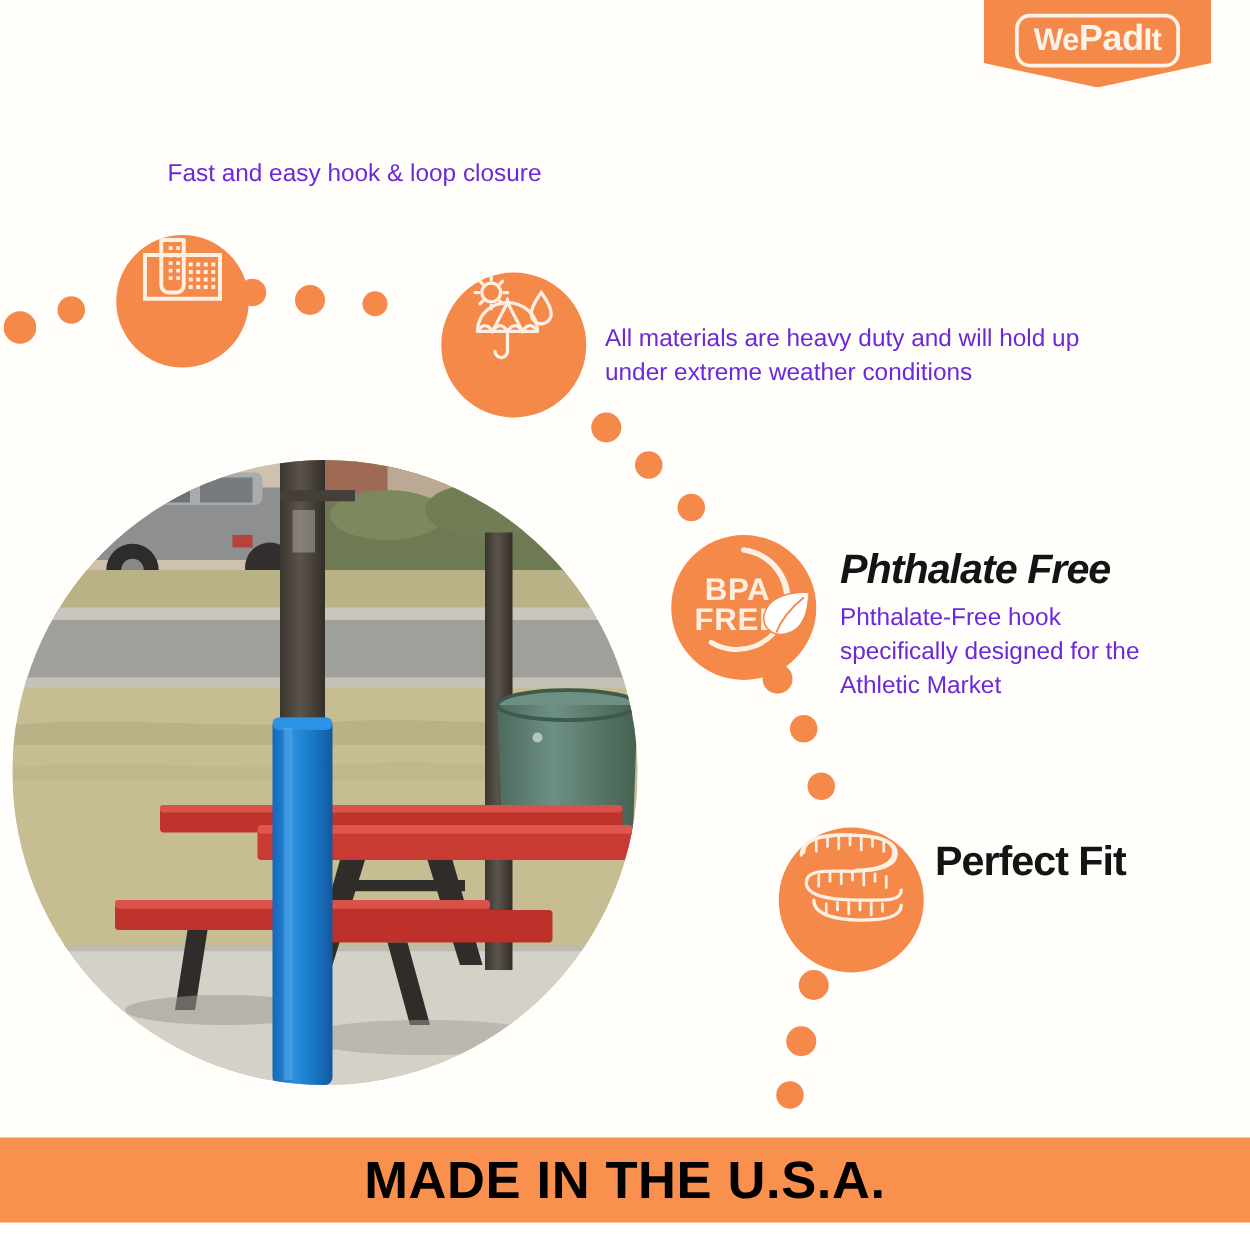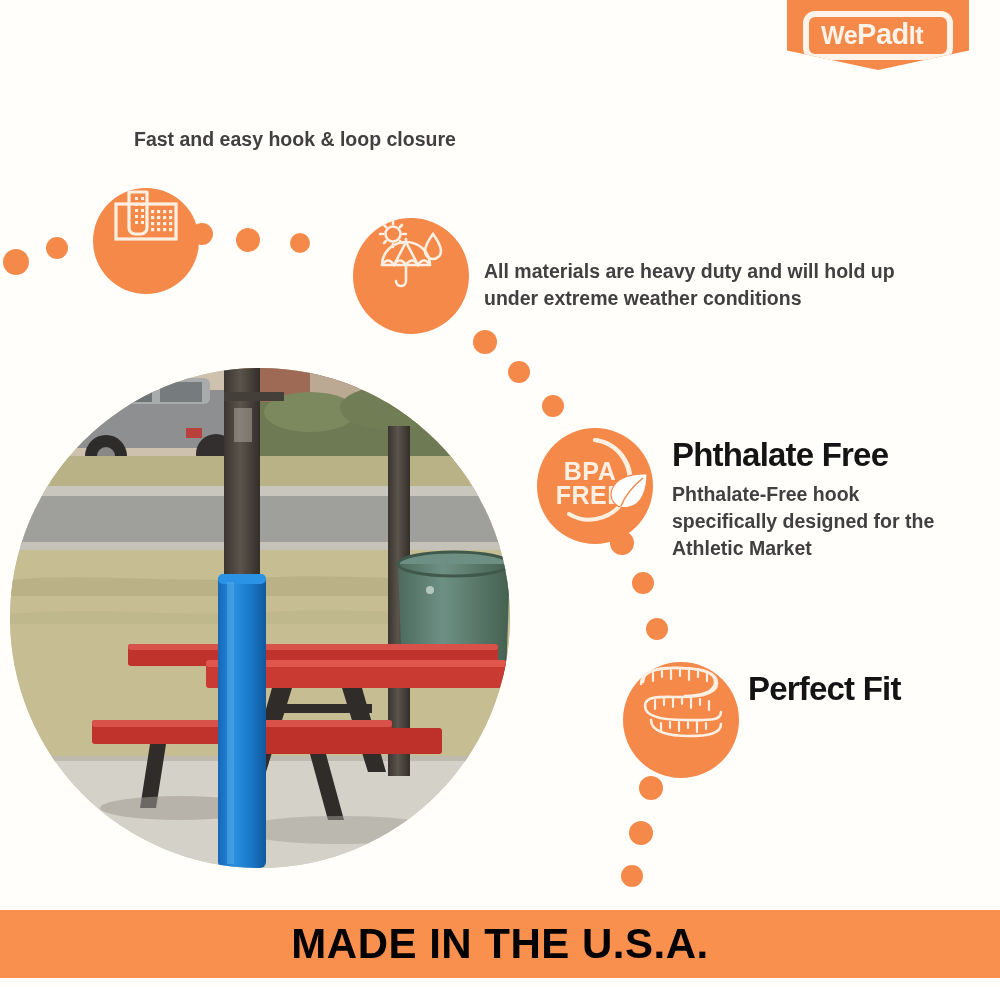--- a/index.html
+++ b/index.html
@@ -30,54 +30,54 @@
     height: 70px;
     background: #F48A4C;
     -webkit-clip-path: polygon(0 0, 100% 0, 100% 72%, 50% 100%, 0 72%);
     clip-path: polygon(0 0, 100% 0, 100% 72%, 50% 100%, 0 72%);
     display: flex;
     align-items: flex-start;
     justify-content: center;
     padding-top: 11px;
   }
   .logo-plate {
-    border: 6px solid #c2410c;
+    border: 3px solid #c2410c;
     border-radius: 12px;
-    padding: 3px 24px 5px 12px;
+    padding: 3px 12px 5px 12px;
     line-height: 1;
     white-space: nowrap;
   }
   .logo-plate span { color: #FDF3E9; display: inline-block; }
   .logo-we  { font-size: 25px; font-weight: 700; letter-spacing: -0.5px; }
   .logo-pad { font-size: 29px; font-weight: 800; letter-spacing: -0.5px; }
   .logo-it  { font-size: 25px; font-weight: 700; letter-spacing: -0.5px; }
 
   
   .feature-title {
     position: absolute;
     font-weight: 800;
     color: #141414;
     letter-spacing: -0.8px;
     line-height: 1.05;
     white-space: nowrap;
   }
   .feature-desc {
     position: absolute;
-    color: #404040;
-    font-weight: 700;
+    color: #6d28d9;
+    font-weight: 400;
     line-height: 1.38;
   }
 
   #t-install { left: 134px; top: 80px;  font-size: 35px; }
   #d-install { left: 134px; top: 126px; font-size: 19.5px; white-space: nowrap; }
 
   #t-weather { left: 484px; top: 215px; font-size: 33px; }
   #d-weather { left: 484px; top: 258px; font-size: 19.5px; width: 420px; }
 
-  #t-phthal  { left: 672px; top: 438px; font-size: 33px; }
+  #t-phthal  { left: 672px; top: 438px; font-size: 33px; font-style: italic; }
   #d-phthal  { left: 672px; top: 481px; font-size: 19.5px; width: 270px; }
 
   #t-fit     { left: 748px; top: 672px; font-size: 33px; }
   #d-fit     { left: 748px; top: 715px; font-size: 19.5px; width: 230px; }
 
   
   .icon-circle {
     position: absolute;
     border-radius: 50%;
     background: #F4894A;

